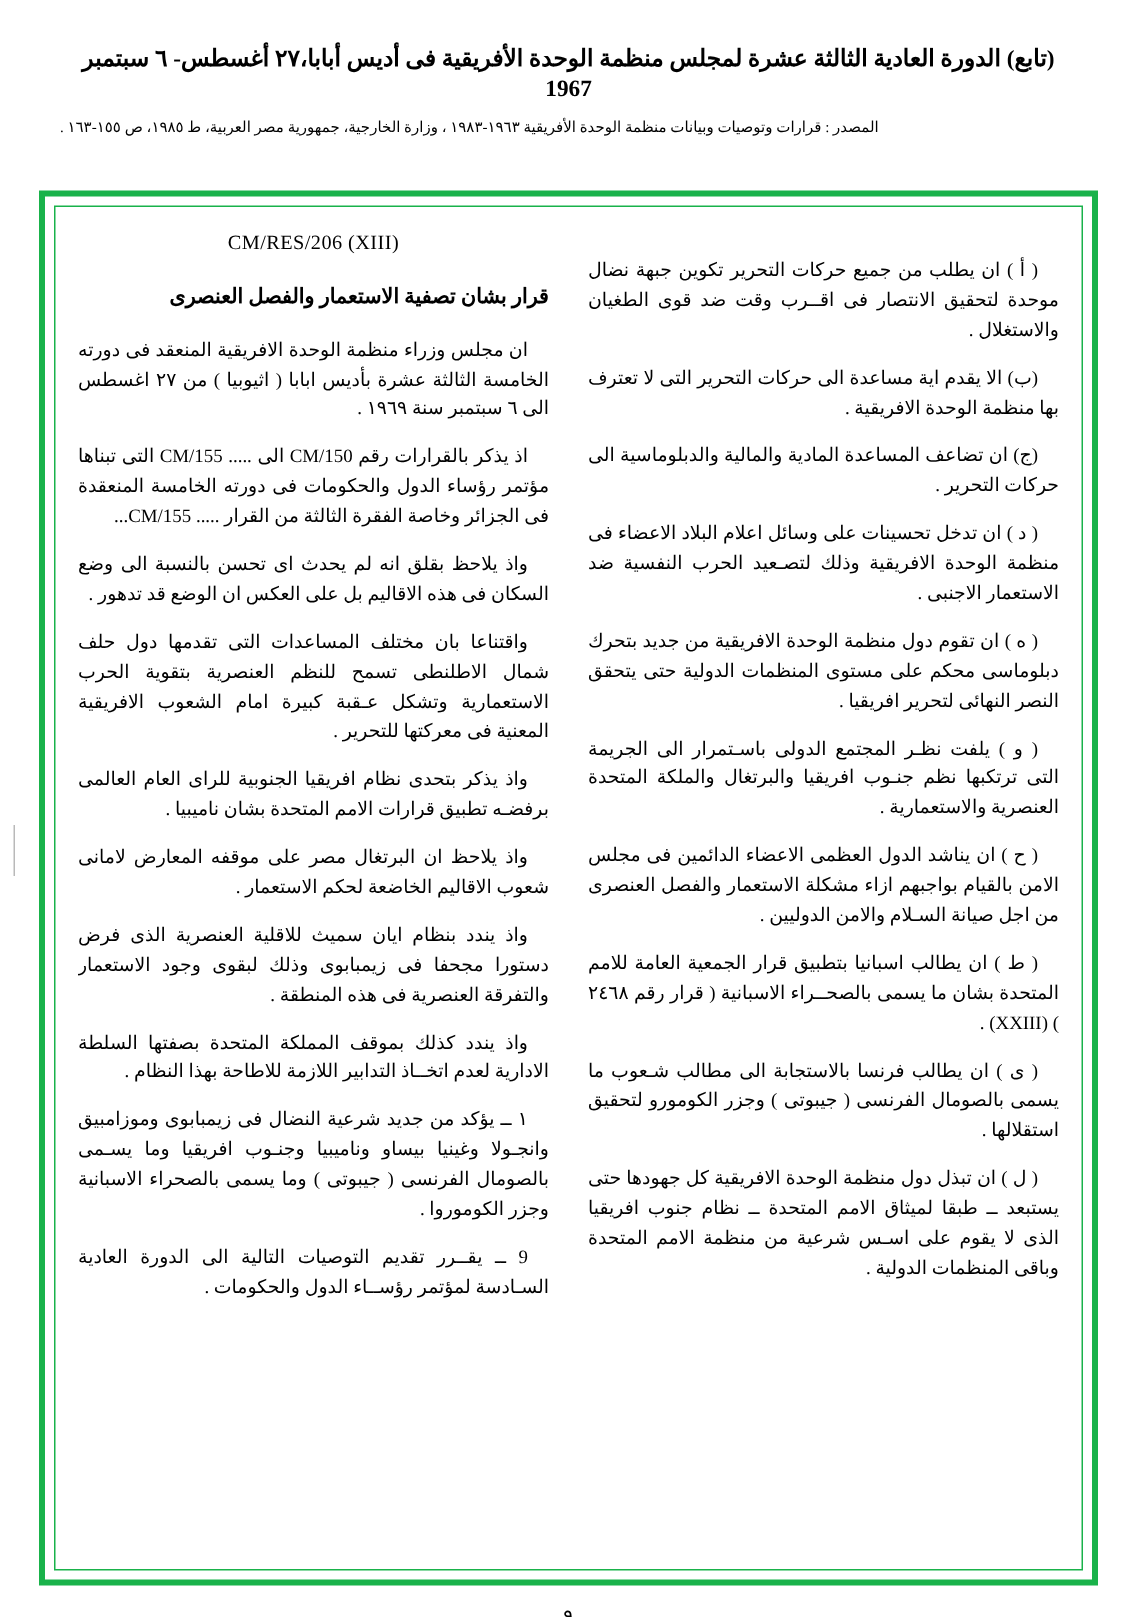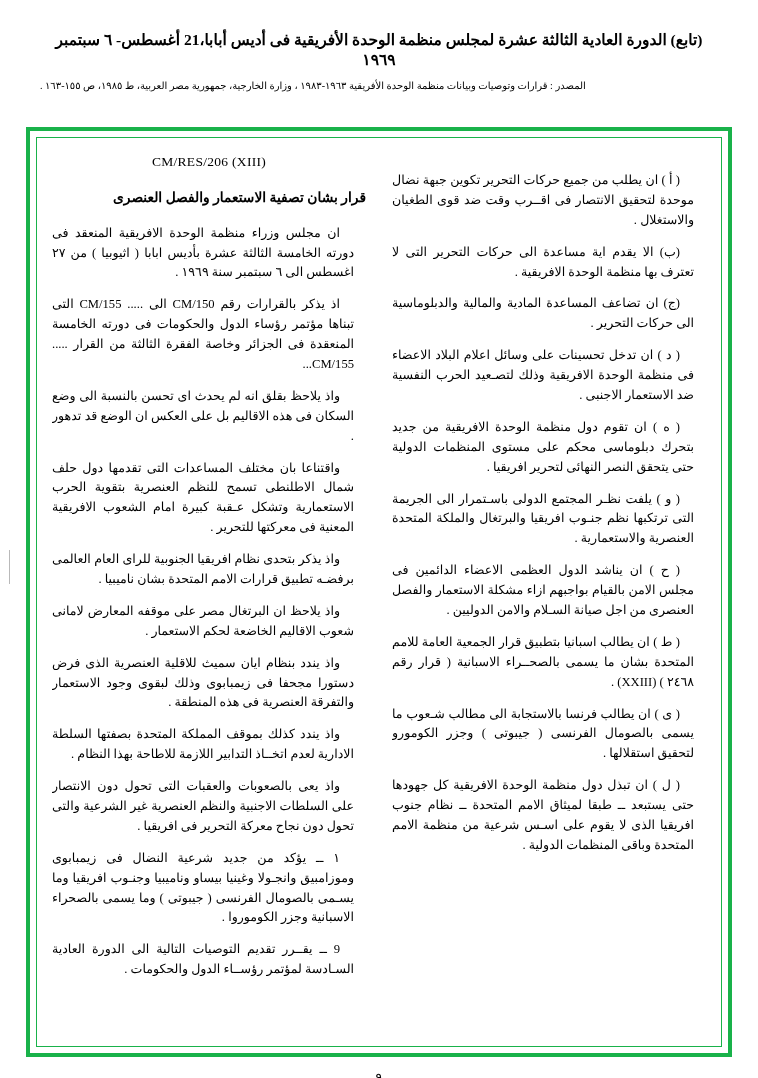--- a/index.html
+++ b/index.html
@@ -85,21 +85,21 @@
     margin: 0 0 16px 0;
   }
   .res-title {
     text-align: right;
     font-weight: bold;
     font-size: 13.8px;
     margin: 0 0 16px 0;
     line-height: 1.4;
   }
   p.para {
-    margin: 0 12px 12px 0;
+    margin: 0 0 12px 0;
     text-indent: 0;
   }
   p.para.ind {
     text-indent: 14px;
   }
   .pagenum {
     position: absolute;
     left: 0;
     right: 0;
     bottom: 22px;
@@ -114,21 +114,21 @@
     height: 34px;
     background: transparent;
     border-right: 1px solid #b9b9b9;
   }
 </style>
 </head>
 <body>
 
 <div class="page">
 
-  <div class="header-title">(تابع) الدورة العادية الثالثة عشرة لمجلس منظمة الوحدة الأفريقية فى أديس أبابا،21 أغسطس- ٦ سبتمبر ١٩٦٩</div>
+  <div class="header-title">(تابع) الدورة العادية الثالثة عشرة لمجلس منظمة الوحدة الأفريقية فى أديس أبابا،٢٧ أغسطس- ٦ سبتمبر 1967</div>
   <div class="header-source">المصدر : قرارات وتوصيات وبيانات منظمة الوحدة الأفريقية ١٩٦٣-١٩٨٣ ، وزارة الخارجية، جمهورية مصر العربية، ط ١٩٨٥، ص ١٥٥-١٦٣ .</div>
 
   <div class="frame">
     <div class="frame-inner"></div>
 
     <div class="columns">
 
       <div class="col col-right">
         <p class="para ind">( أ ) ان يطلب من جميع حركات التحرير تكوين جبهة نضال موحدة لتحقيق الانتصار فى اقــرب وقت ضد قوى الطغيان والاستغلال .</p>
         <p class="para ind">(ب) الا يقدم اية مساعدة الى حركات التحرير التى لا تعترف بها منظمة الوحدة الافريقية .</p>
@@ -146,21 +146,20 @@
         <div class="doc-code">CM/RES/206  (XIII)</div>
         <div class="res-title">قرار بشان تصفية الاستعمار والفصل العنصرى</div>
         <p class="para ind">ان مجلس وزراء منظمة الوحدة الافريقية المنعقد فى دورته الخامسة الثالثة عشرة بأديس ابابا ( اثيوبيا ) من ٢٧ اغسطس الى ٦ سبتمبر سنة ١٩٦٩ .</p>
         <p class="para ind">اذ يذكر بالقرارات رقم CM/150 الى ..... CM/155 التى تبناها مؤتمر رؤساء الدول والحكومات فى دورته الخامسة المنعقدة فى الجزائر وخاصة الفقرة الثالثة من القرار ..... CM/155...</p>
         <p class="para ind">واذ يلاحظ بقلق انه لم يحدث اى تحسن بالنسبة الى وضع السكان فى هذه الاقاليم بل على العكس ان الوضع قد تدهور .</p>
         <p class="para ind">واقتناعا بان مختلف المساعدات التى تقدمها دول حلف شمال الاطلنطى تسمح للنظم العنصرية بتقوية الحرب الاستعمارية وتشكل عـقبة كبيرة امام الشعوب الافريقية المعنية فى معركتها للتحرير .</p>
         <p class="para ind">واذ يذكر بتحدى نظام افريقيا الجنوبية للراى العام العالمى برفضـه تطبيق قرارات الامم المتحدة بشان ناميبيا .</p>
         <p class="para ind">واذ يلاحظ ان البرتغال مصر على موقفه المعارض لامانى شعوب الاقاليم الخاضعة لحكم الاستعمار .</p>
         <p class="para ind">واذ يندد بنظام ايان سميث للاقلية العنصرية الذى فرض دستورا مجحفا فى زيمبابوى وذلك لبقوى وجود الاستعمار والتفرقة العنصرية فى هذه المنطقة .</p>
         <p class="para ind">واذ يندد كذلك بموقف المملكة المتحدة بصفتها السلطة الادارية لعدم اتخــاذ التدابير اللازمة للاطاحة بهذا النظام .</p>
-        <p class="para ind">واذ يعى بالصعوبات والعقبات التى تحول دون الانتصار على السلطات الاجنبية والنظم العنصرية غير الشرعية والتى تحول دون نجاح معركة التحرير فى افريقيا .</p>
         <p class="para ind">١ ــ يؤكد من جديد شرعية النضال فى زيمبابوى وموزامبيق وانجـولا وغينيا بيساو وناميبيا وجنـوب افريقيا وما يسـمى بالصومال الفرنسى ( جيبوتى ) وما يسمى بالصحراء الاسبانية وجزر الكوموروا .</p>
         <p class="para ind">9 ــ يقــرر تقديم التوصيات التالية الى الدورة العادية السـادسة لمؤتمر رؤســاء الدول والحكومات .</p>
       </div>
 
     </div>
   </div>
 
   <div class="divider-mark"></div>
 
   <div class="pagenum">٩</div>

